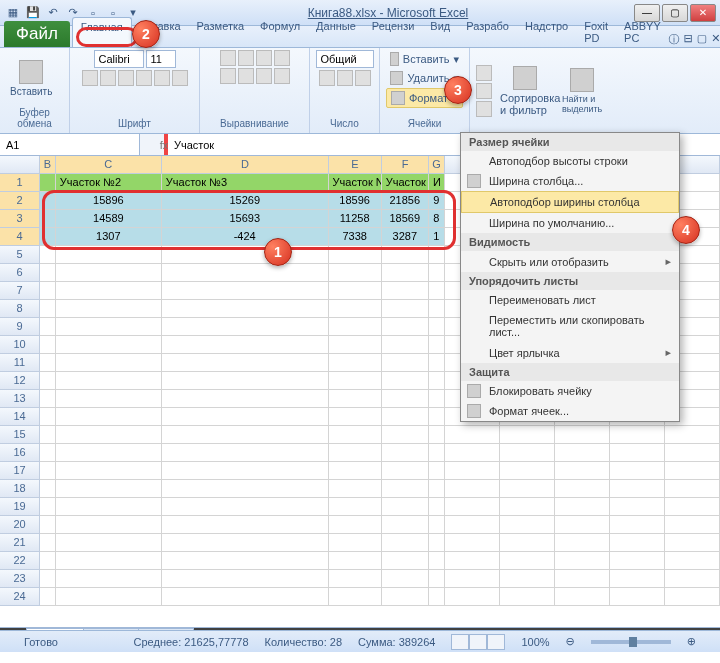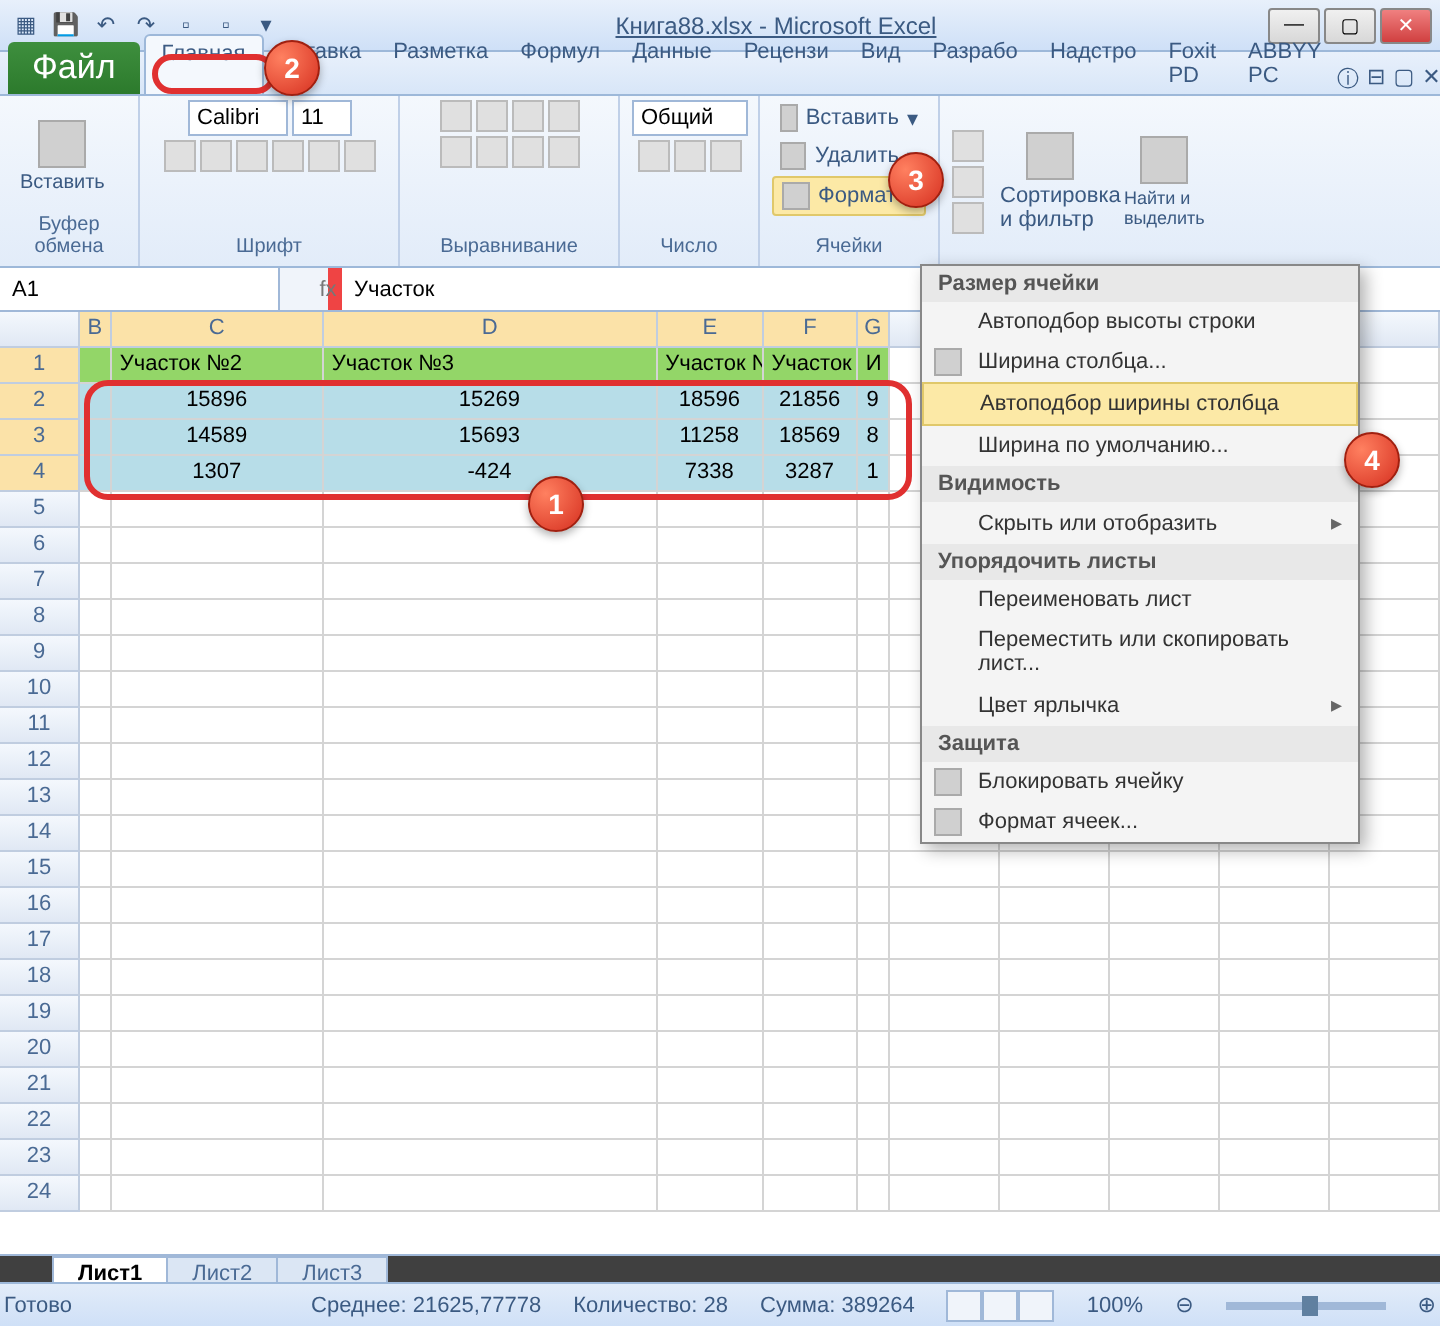--- a/index.html
+++ b/index.html
@@ -37,21 +37,21 @@
 
 .cells-group { position: relative; }
 .insert-del-fmt { display: flex; flex-direction: column; gap: 1px; font-size: 11px; color: #3b5a82; }
 .cell-btn { display: flex; align-items: center; gap: 4px; padding: 2px 4px; cursor: pointer; }
 .cell-btn.fmt { background: #fce9a6; border: 1px solid #e0c86a; border-radius: 2px; }
 .cell-ico { width: 14px; height: 14px; background: #d0d0d0; border: 1px solid #aaa; }
 
 
 .formulabar { height: 22px; display: flex; border-bottom: 1px solid #a0b8d8; background: #f0f4fa; }
 .namebox { width: 140px; border-right: 1px solid #a0b8d8; display: flex; align-items: center; padding: 0 6px; background: #fff; }
-.fx { width: 24px; display: flex; align-items: center; justify-content: center; color: #777; border-right: 7px solid #ef4444; padding-left: 24px; }
+.fx { width: 24px; display: flex; align-items: center; justify-content: center; color: #777; border-right: 4px solid #ef4444; padding-left: 24px; }
 .formula-input { flex: 1; padding: 0 6px; display: flex; align-items: center; background: #fff; }
 
 
 .grid-wrap { position: relative; background: #fff; height: 472px; overflow: hidden; }
 .colheaders { display: flex; position: absolute; top: 0; left: 40px; right: 0; height: 18px; }
 .ch { background: linear-gradient(#f4f8fd,#e0e8f4); border-right: 1px solid #c0cde0; border-bottom: 1px solid #c0cde0; text-align: center; font-size: 11px; color: #4a6a94; line-height: 17px; }
 .ch.sel { background: #fbe2a8; }
 .corner { position: absolute; top: 0; left: 0; width: 40px; height: 18px; background: linear-gradient(#f4f8fd,#e0e8f4); border-right: 1px solid #c0cde0; border-bottom: 1px solid #c0cde0; }
 .rowheaders { position: absolute; top: 18px; left: 0; width: 40px; }
 .rh { height: 18px; background: linear-gradient(#f4f8fd,#e0e8f4); border-right: 1px solid #c0cde0; border-bottom: 1px solid #c0cde0; text-align: center; font-size: 11px; color: #4a6a94; line-height: 17px; }
@@ -74,21 +74,21 @@
 .dd-ico { position: absolute; left: 6px; width: 14px; height: 14px; background: #d0d0d0; border: 1px solid #aaa; }
 .dd-arrow { color: #666; }
 
 
 .sheettabs { position: absolute; bottom: 16px; left: 0; right: 0; height: 20px; background: #404040; border-top: 1px solid #a0b8d8; display: flex; align-items: flex-start; padding-left: 26px; gap: 0; }
 .sheettab { padding: 2px 12px; background: #fff; border: 1px solid #a0b8d8; border-bottom: none; font-size: 11px; cursor: pointer; border-radius: 0 0 4px 4px; margin-right: -1px; }
 .sheettab.active { background: #fff; font-weight: bold; }
 .sheettab.inactive { background: #dbe6f4; color: #4a6a94; }
 
 
-.statusbar { position: absolute; bottom: 0; left: 0; right: 0; height: 22px; background: linear-gradient(#e2ecf9,#cfe0f7); border-top: 1px solid #9db8d9; display: flex; align-items: center; padding: 0 2px; font-size: 11px; color: #3b5a82; gap: 16px; }
+.statusbar { position: absolute; bottom: 11px; left: 0; right: 0; height: 22px; background: linear-gradient(#e2ecf9,#cfe0f7); border-top: 1px solid #9db8d9; display: flex; align-items: center; padding: 0 24px; font-size: 11px; color: #3b5a82; gap: 16px; }
 .statusbar .spacer { flex: 1; }
 .zoom-slider { width: 80px; height: 4px; background: #a0b8d8; position: relative; }
 .zoom-thumb { position: absolute; left: 38px; top: -3px; width: 8px; height: 10px; background: #6080a0; }
 .viewbtns { display: flex; gap: 0; }
 .viewbtn { width: 18px; height: 16px; border: 1px solid #a0b8d8; background: #f0f4fa; }
 </style>
 </head>
 <body>
 
 <div class="titlebar">

